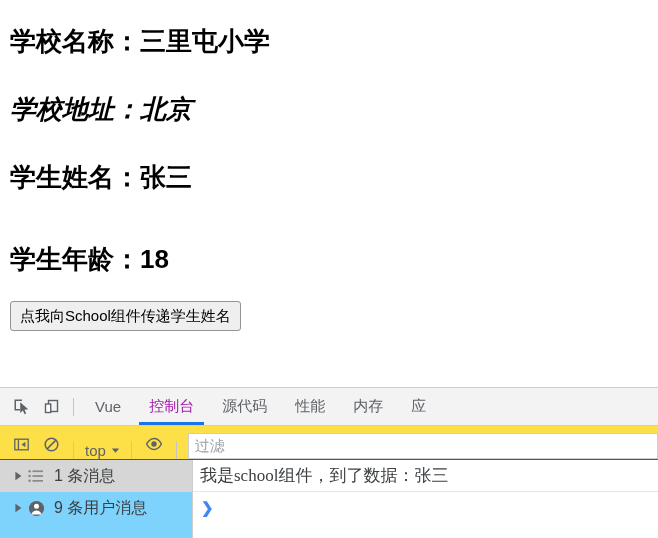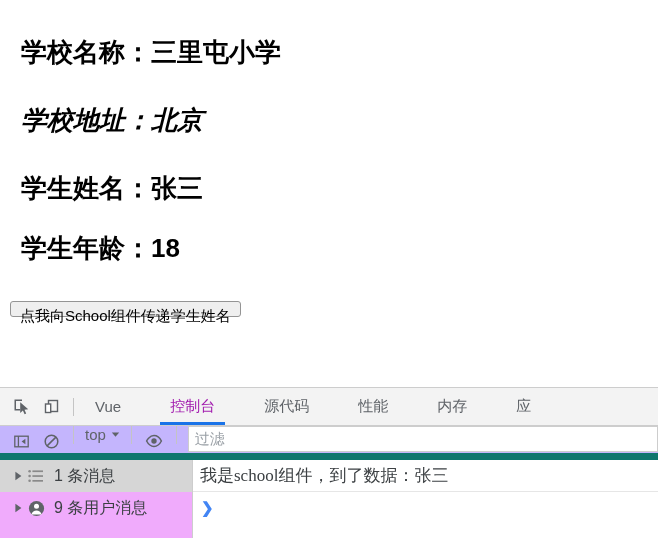--- a/index.html
+++ b/index.html
@@ -18,40 +18,40 @@
   #page-area {
     position: absolute;
     left: 0;
     top: 0;
     width: 658px;
     height: 387px;
     background: #ffffff;
     overflow: hidden;
   }
   .heading {
-    margin: 11px;
+    margin: 0;
     position: absolute;
     left: 10px;
     font-size: 26px;
     font-weight: bold;
     color: #000000;
     white-space: nowrap;
     letter-spacing: 0px;
     line-height: 30px;
   }
   #h-school-name { top: 26px; }
   #h-school-addr { top: 94px; font-style: italic; }
   #h-student-name { top: 162px; }
-  #h-student-age { top: 222px; }
+  #h-student-age { top: 244px; }
 
   #pass-name-button {
     position: absolute;
     left: 10px;
     top: 301px;
-    height: 16px;
+    height: 30px;
     padding: 0 9px;
     font-family: "Liberation Sans", sans-serif;
     font-size: 15px;
     color: #000000;
     background: #efefef;
     border: 1px solid #949494;
     border-radius: 3px;
     box-sizing: border-box;
     line-height: 28px;
     cursor: pointer;
@@ -97,21 +97,20 @@
     margin: 0 7px;
     flex: none;
   }
   #tabs {
     display: flex;
     align-items: stretch;
     height: 37px;
     overflow: hidden;
     flex: 1;
     min-width: 0;
-    gap: 21px;
   }
   .tab {
     position: relative;
     display: flex;
     align-items: center;
     padding: 0 14px;
     font-size: 15px;
     color: #5f6368;
     white-space: nowrap;
     cursor: pointer;
@@ -127,24 +126,24 @@
     right: 4px;
     bottom: 0;
     height: 3px;
     background: #1a73e8;
   }
 
   
   #console-toolbar {
     position: relative;
     height: 34px;
-    background: #c4b5fd;
-    border-bottom: 7px solid #0f766e;
-    display: flex;
-    align-items: flex-start;
+    background: #fde047;
+    border-bottom: 1px solid #0f766e;
+    display: flex;
+    align-items: flex-end;
     box-sizing: border-box;
   }
   #context-select {
     display: flex;
     align-items: center;
     gap: 5px;
     font-size: 15px;
     color: #5f6368;
     padding: 0 4px;
     cursor: pointer;
@@ -172,21 +171,21 @@
     position: relative;
     display: flex;
     height: 78px;
     background: #ffffff;
   }
   #console-sidebar {
     width: 193px;
     flex: none;
     border-right: 1px solid #cdcdcd;
     box-sizing: border-box;
-    background: #f0abfc;
+    background: #7dd3fc;
     overflow: hidden;
   }
   .sidebar-row {
     display: flex;
     align-items: center;
     height: 32px;
     padding-left: 14px;
     font-size: 16px;
     color: #3c4043;
     white-space: nowrap;

